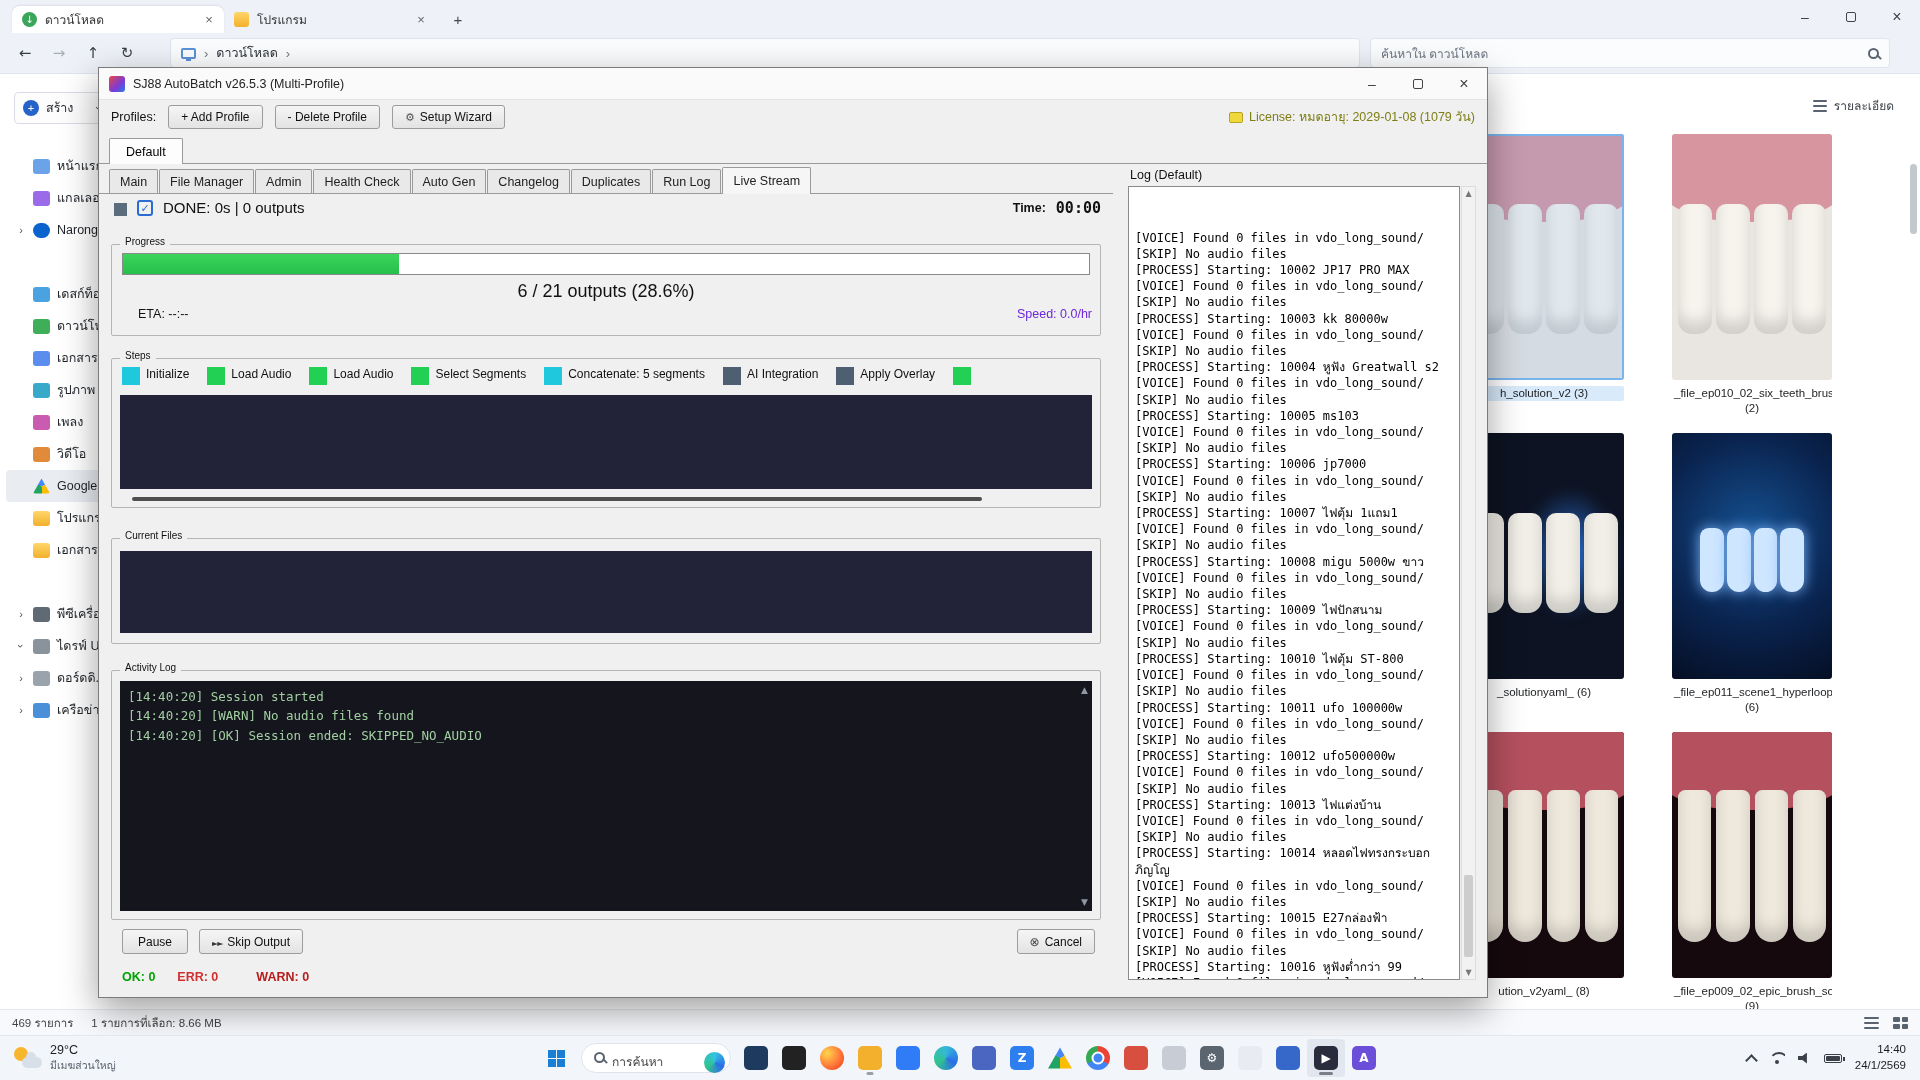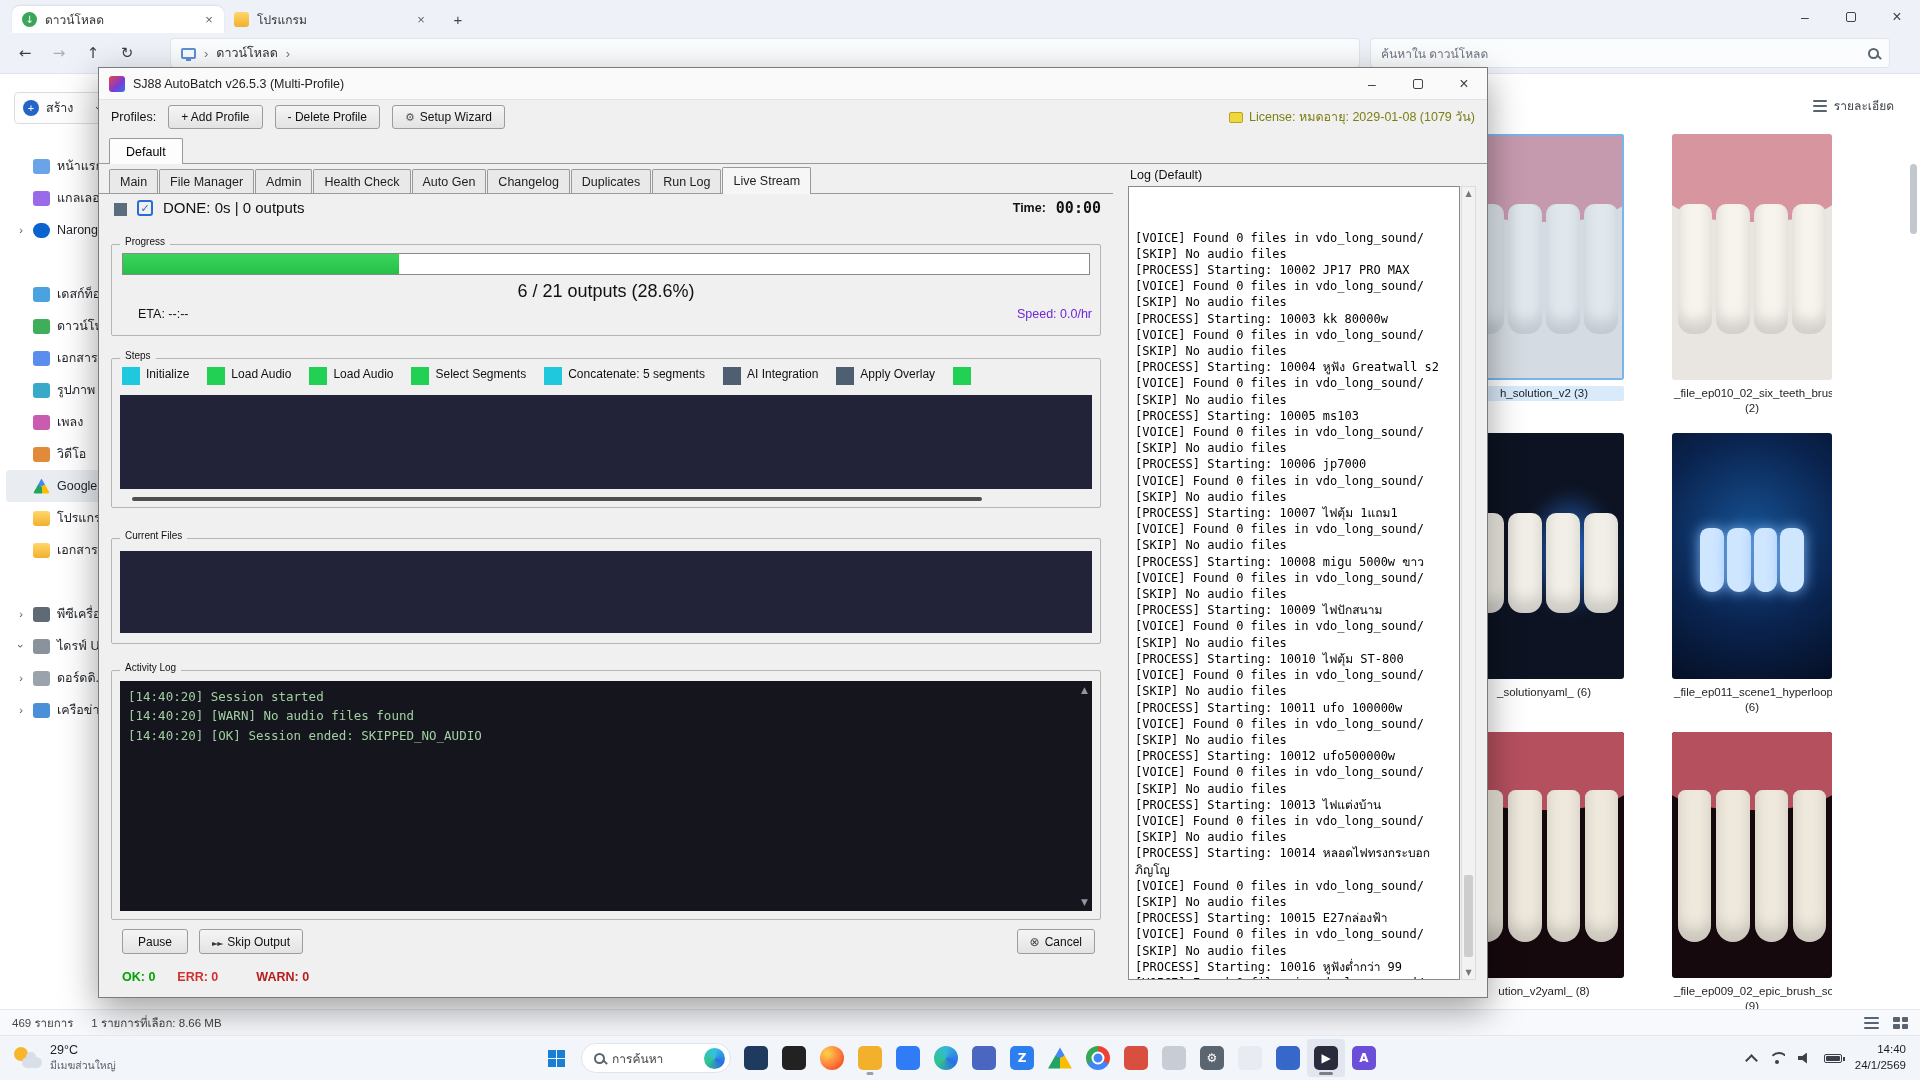--- a/index.html
+++ b/index.html
@@ -171,21 +171,21 @@
 .taskbar{position:absolute;left:0;right:0;bottom:0;height:45px;background:#f2f5fa;border-top:1px solid #e3e7ee;z-index:50;display:flex;align-items:center}
 .tb-weather{display:flex;align-items:center;gap:8px;padding:0 12px;height:100%}
 .w-icon{position:relative;width:30px;height:26px}
 .w-sun{position:absolute;left:2px;top:2px;width:14px;height:14px;border-radius:50%;background:#f7b62c}
 .w-cloud{position:absolute;right:0;bottom:3px;width:20px;height:11px;border-radius:8px;background:#d9dfe8}
 .w-cloud::before{content:"";position:absolute;left:4px;top:-5px;width:10px;height:10px;border-radius:50%;background:#d9dfe8}
 .w-temp{font-size:12.5px;color:#1c1e21}
 .w-desc{font-size:10.5px;color:#5b636d}
 .tb-center{position:absolute;left:50%;top:0;transform:translateX(-50%);height:100%;display:flex;align-items:center;gap:6px}
 .tb-start{width:38px;height:38px;display:flex;align-items:center;justify-content:center;border-radius:4px}
-.tb-search{width:150px;height:30px;background:#fff;border:1px solid #e0e4ea;border-radius:15px;display:flex;align-items:center;gap:7px;padding:0 5px 0 12px;font-size:12px;color:#444}
+.tb-search{width:150px;height:30px;background:#fff;border:1px solid #e0e4ea;border-radius:15px;display:flex;gap:7px;padding:8px 5px 0 12px;font-size:12px;color:#444}
 .bing{margin-left:auto;width:21px;height:21px;border-radius:50%;background:conic-gradient(#35c2e0,#2b6de8,#31c48d,#35c2e0)}
 .tb-item{position:relative;width:38px;height:38px;border-radius:4px;display:flex;align-items:center;justify-content:center;flex:0 0 auto}
 .tb-item.active{background:#e2e7ef}
 .tb-item.active::after{content:"";position:absolute;bottom:2px;left:50%;transform:translateX(-50%);width:14px;height:3px;border-radius:2px;background:#7a7f87}
 .tb-item.open::after{content:"";position:absolute;bottom:2px;left:50%;transform:translateX(-50%);width:7px;height:3px;border-radius:2px;background:#9aa0a8}
 .tb-ic{width:24px;height:24px;border-radius:5px;display:flex;align-items:center;justify-content:center;font-size:12px;font-weight:bold;color:#fff;font-family:"DejaVu Sans",sans-serif}
 .chrome-icon{border-radius:50%;background:conic-gradient(#ea4335 0 120deg,#4285f4 0 240deg,#34a853 0 360deg);position:relative}
 .chrome-icon::after{content:"";position:absolute;left:50%;top:50%;transform:translate(-50%,-50%);width:9px;height:9px;background:#4285f4;border:2.5px solid #fff;border-radius:50%}
 .drive-icon{background:conic-gradient(from -60deg,#4688f4 0 120deg,#fbbc04 0 240deg,#1fa463 0 360deg);clip-path:polygon(50% 6%,100% 94%,0 94%);border-radius:0}
 .firefox-icon{border-radius:50%;background:radial-gradient(circle at 30% 30%,#ffd54a,#ff7139 60%,#e03a00)}

